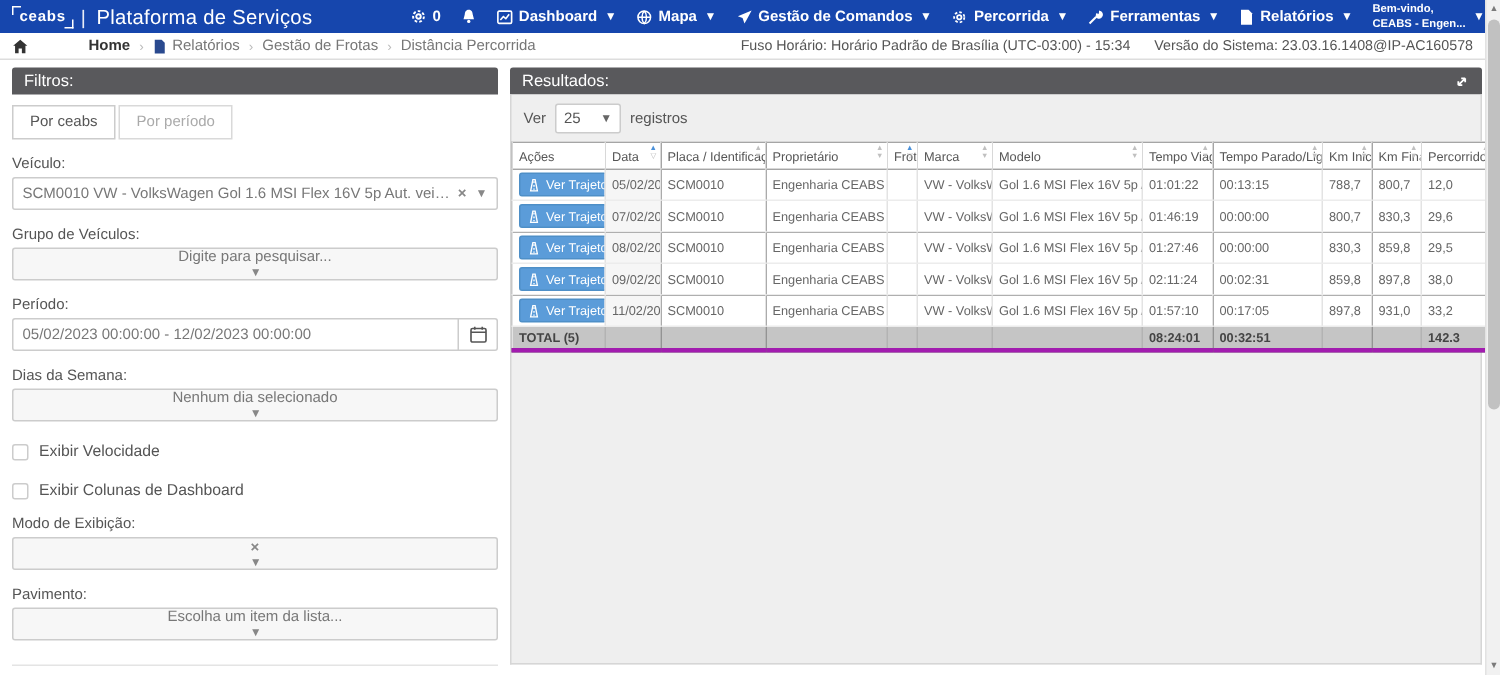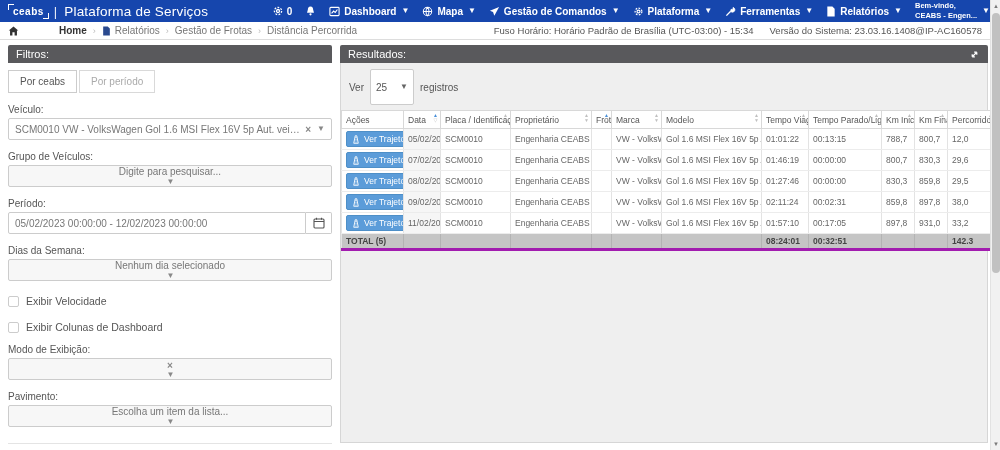--- a/index.html
+++ b/index.html
@@ -65,21 +65,21 @@
     justify-content:center; cursor:pointer; }
   .checkrow { display:flex; align-items:center; gap:7px; margin-top:14px; }
   .checkbox { width:11px; height:11px; border:1px solid #ccc; border-radius:2px; background:#fff; cursor:pointer; }
   .checklabel { font-size:10.5px; color:#555; }
   .btnrow { margin-top:16px; border-top:1px solid #e4e4e4; padding-top:12px;
     display:flex; justify-content:flex-end; gap:8px; }
 
   
   .toolbar { display:flex; align-items:center; gap:6px; padding:6px 8px 5px 8px;
     font-size:10px; color:#555; }
-  .pagesize { width:44px; height:36px; border:1px solid #ccc; border-radius:2px; background:#fff;
+  .pagesize { width:44px; height:20px; border:1px solid #ccc; border-radius:2px; background:#fff;
     display:flex; align-items:center; justify-content:space-between; padding:0 5px; cursor:pointer; }
   .pagesize .caret { color:#666; }
 
   
   table { width:100%; border-collapse:collapse; table-layout:fixed; background:#737373; font-size:8.5px; color:#666; }
   thead th { background:#fff; color:#555; font-weight:normal; text-align:left;
     border:1px solid #d8d8d8; border-left:none; padding:3px 10px 3px 4px; position:relative;
     white-space:nowrap; overflow:hidden; cursor:pointer; height:18px; }
   thead th:first-child { border-left:1px solid #d8d8d8; }
   .sorters { position:absolute; right:2px; top:2px; line-height:5px; font-size:5px; color:#c0c0c0; text-align:center; }
@@ -158,21 +158,21 @@
       <span class="caret">▼</span>
     </span>
 
     <span class="nav-item">
       <span>
         <svg width="11" height="11" viewBox="0 0 12 12" fill="none" stroke="#fff" stroke-width="1.3">
           <circle cx="6" cy="6" r="3.7" stroke-dasharray="1.9 1.5"></circle>
             <circle cx="6" cy="6" r="1.6"></circle>
         </svg>
       </span>
-      <span>Plataforma</span>
+      <span>Percorrida</span>
       <span class="caret">▼</span>
     </span>
 
     <span class="nav-item">
       <span>
         <svg width="11" height="11" viewBox="0 0 12 12" fill="none" stroke="#fff" stroke-width="1.5">
           <path d="M1.5 10.5 L6.2 5.8"></path>
           <path d="M6.2 5.8 A2.6 2.6 0 1 0 8.8 1.6 L8.6 4 L6.6 3.6 Z" fill="#fff" stroke-width="0.8"></path>
         </svg>
       </span>

